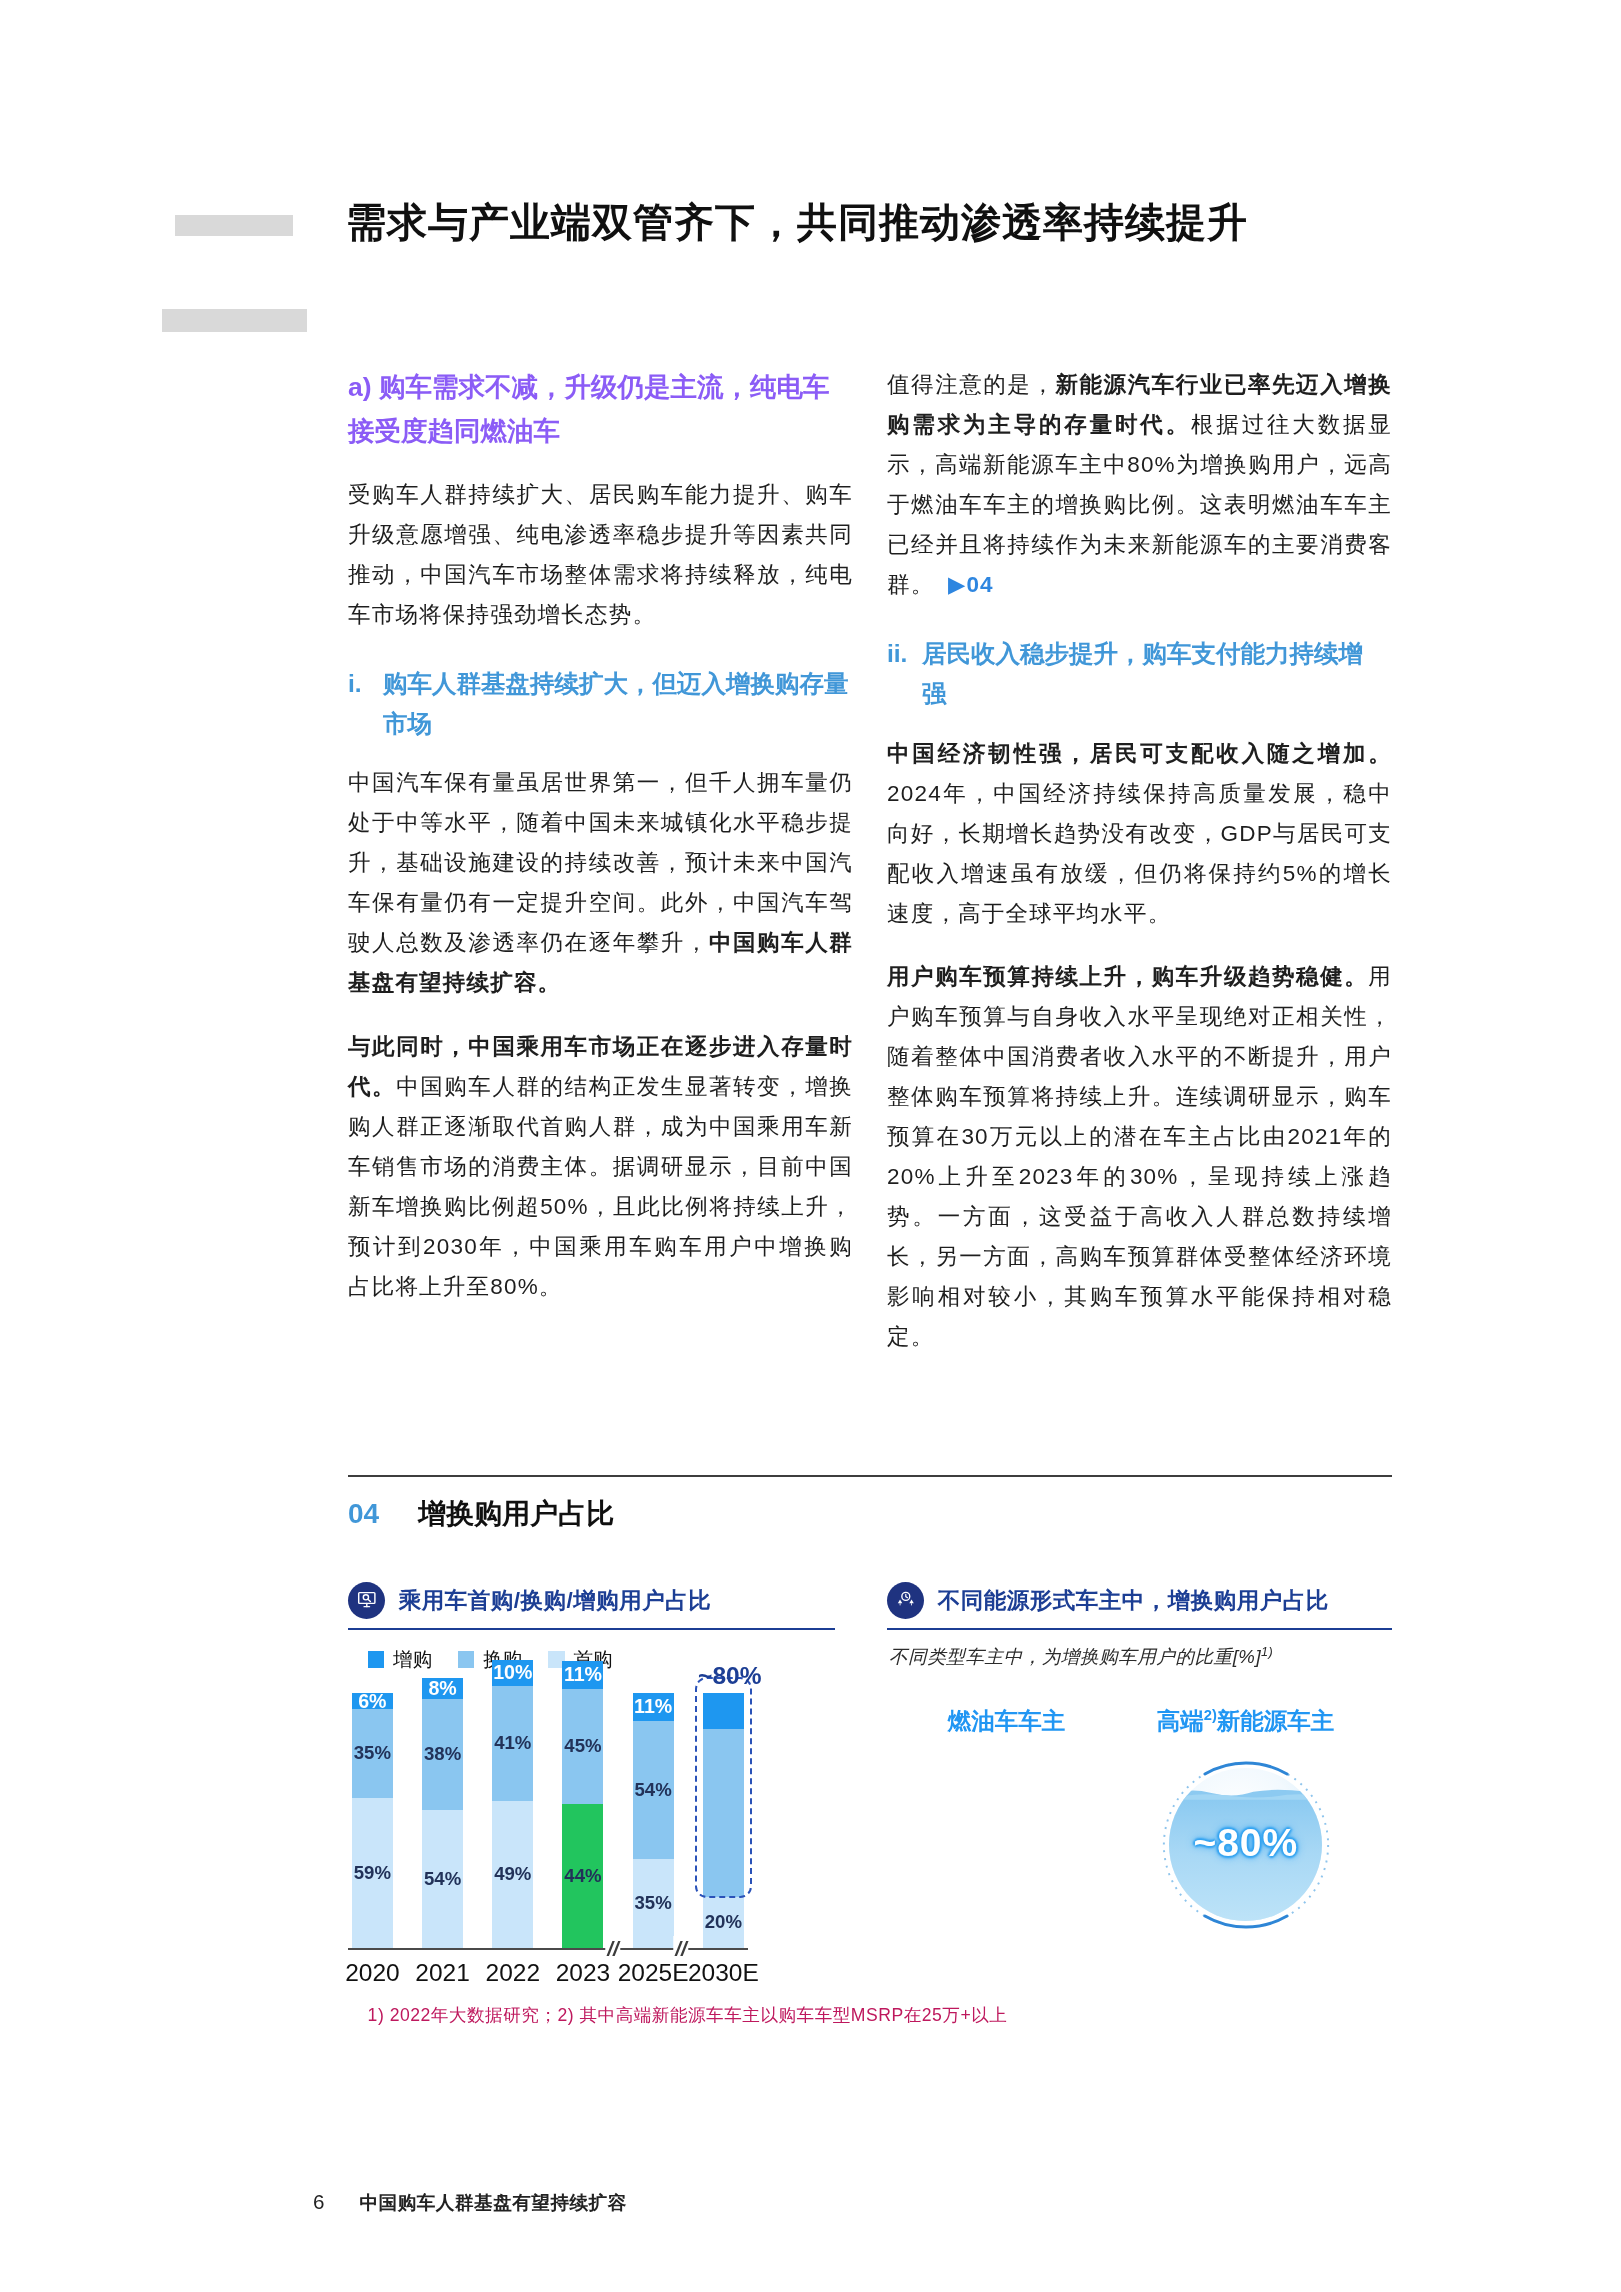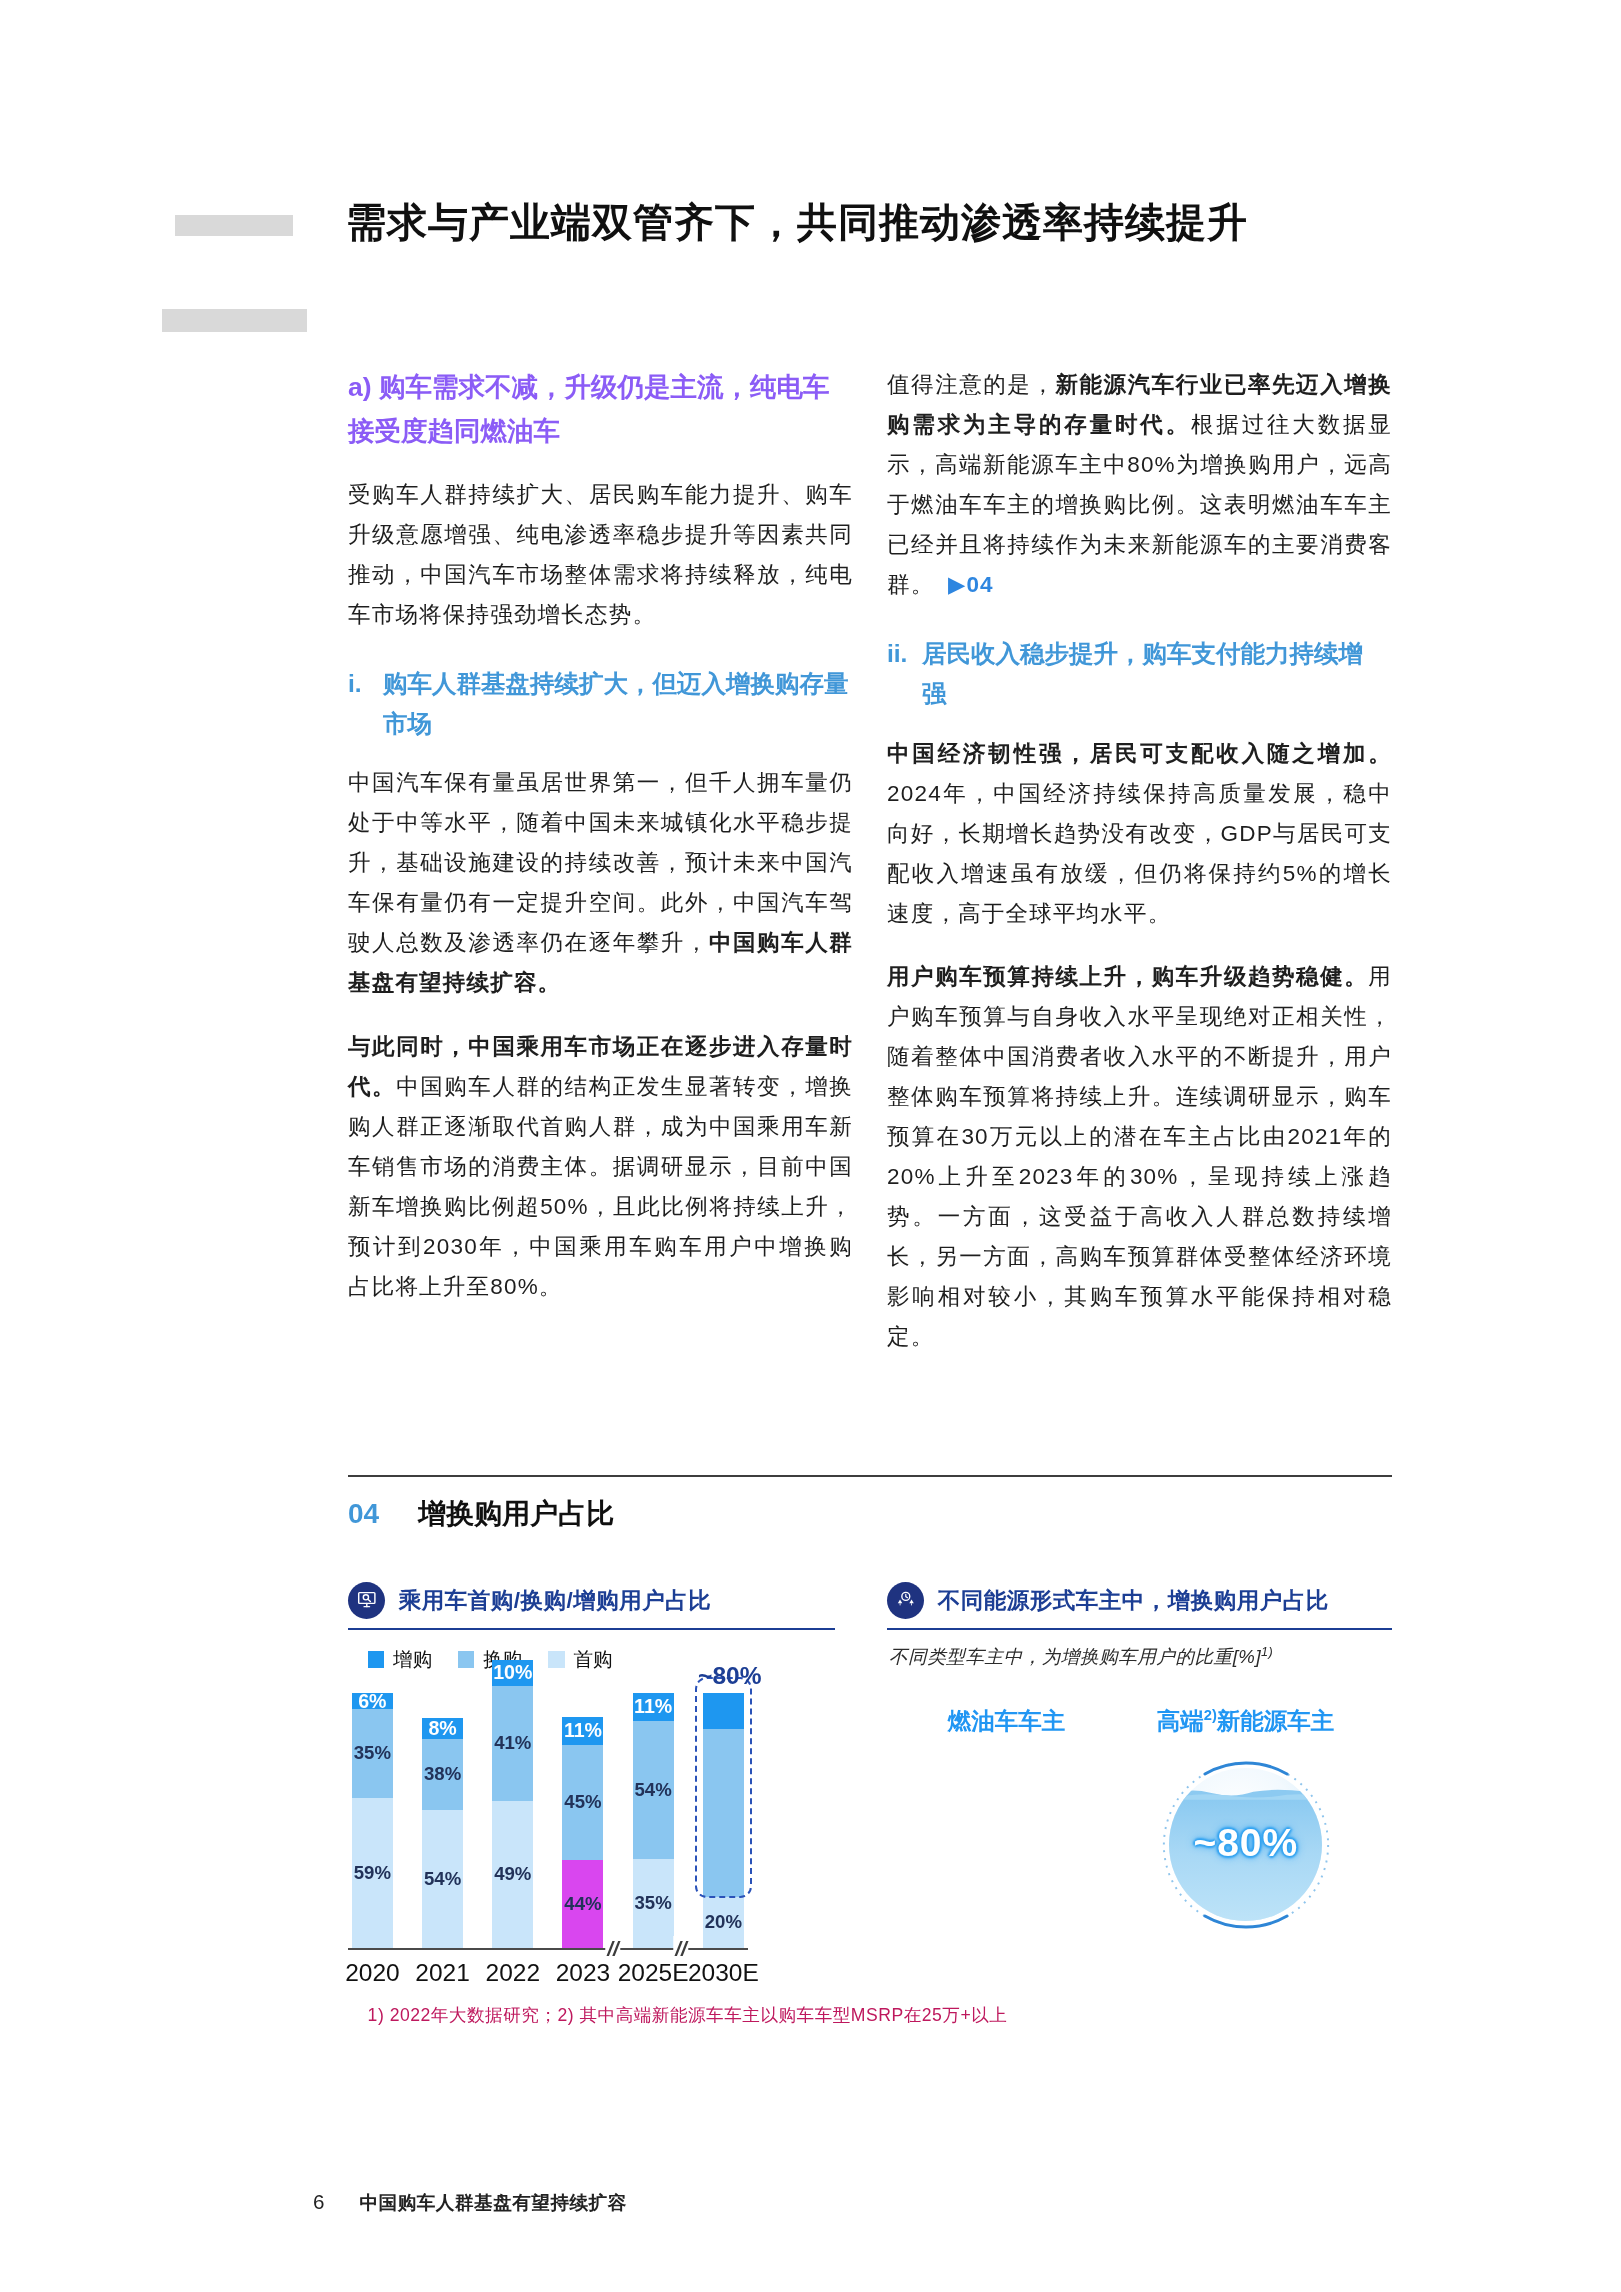--- a/index.html
+++ b/index.html
@@ -152,21 +152,21 @@
                 <div class="seg" style="height: 150px; background: rgb(201, 229, 250);">
                   <span class="seg-label">59%</span>
                 </div>
               </div>
             </div>
             <div class="bar-col">
               <div class="bar-stack">
                 <div class="seg" style="height: 20.4px; background: rgb(30, 151, 240);">
                   <span class="seg-label on-blue">8%</span>
                 </div>
-                <div class="seg" style="height: 71px; background: rgb(138, 198, 240);">
+                <div class="seg" style="height: 111px; background: rgb(138, 198, 240);">
                   <span class="seg-label">38%</span>
                 </div>
                 <div class="seg" style="height: 138px; background: rgb(201, 229, 250);">
                   <span class="seg-label">54%</span>
                 </div>
               </div>
             </div>
             <div class="bar-col">
               <div class="bar-stack">
                 <div class="seg" style="height: 25.5px; background: rgb(30, 151, 240);">
@@ -181,21 +181,21 @@
               </div>
             </div>
             <div class="bar-col">
               <div class="bar-stack">
                 <div class="seg" style="height: 28px; background: rgb(30, 151, 240);">
                   <span class="seg-label on-blue">11%</span>
                 </div>
                 <div class="seg" style="height: 115px; background: rgb(138, 198, 240);">
                   <span class="seg-label">45%</span>
                 </div>
-                <div class="seg" style="height: 88px; background: #d946ef;">
+                <div class="seg" style="height: 144px; background: #22c55e;">
                   <span class="seg-label">44%</span>
                 </div>
               </div>
             </div>
             <div class="bar-col">
               <div class="bar-stack">
                 <div class="seg" style="height: 28px; background: rgb(30, 151, 240);">
                   <span class="seg-label on-blue">11%</span>
                 </div>
                 <div class="seg" style="height: 138px; background: rgb(138, 198, 240);">

